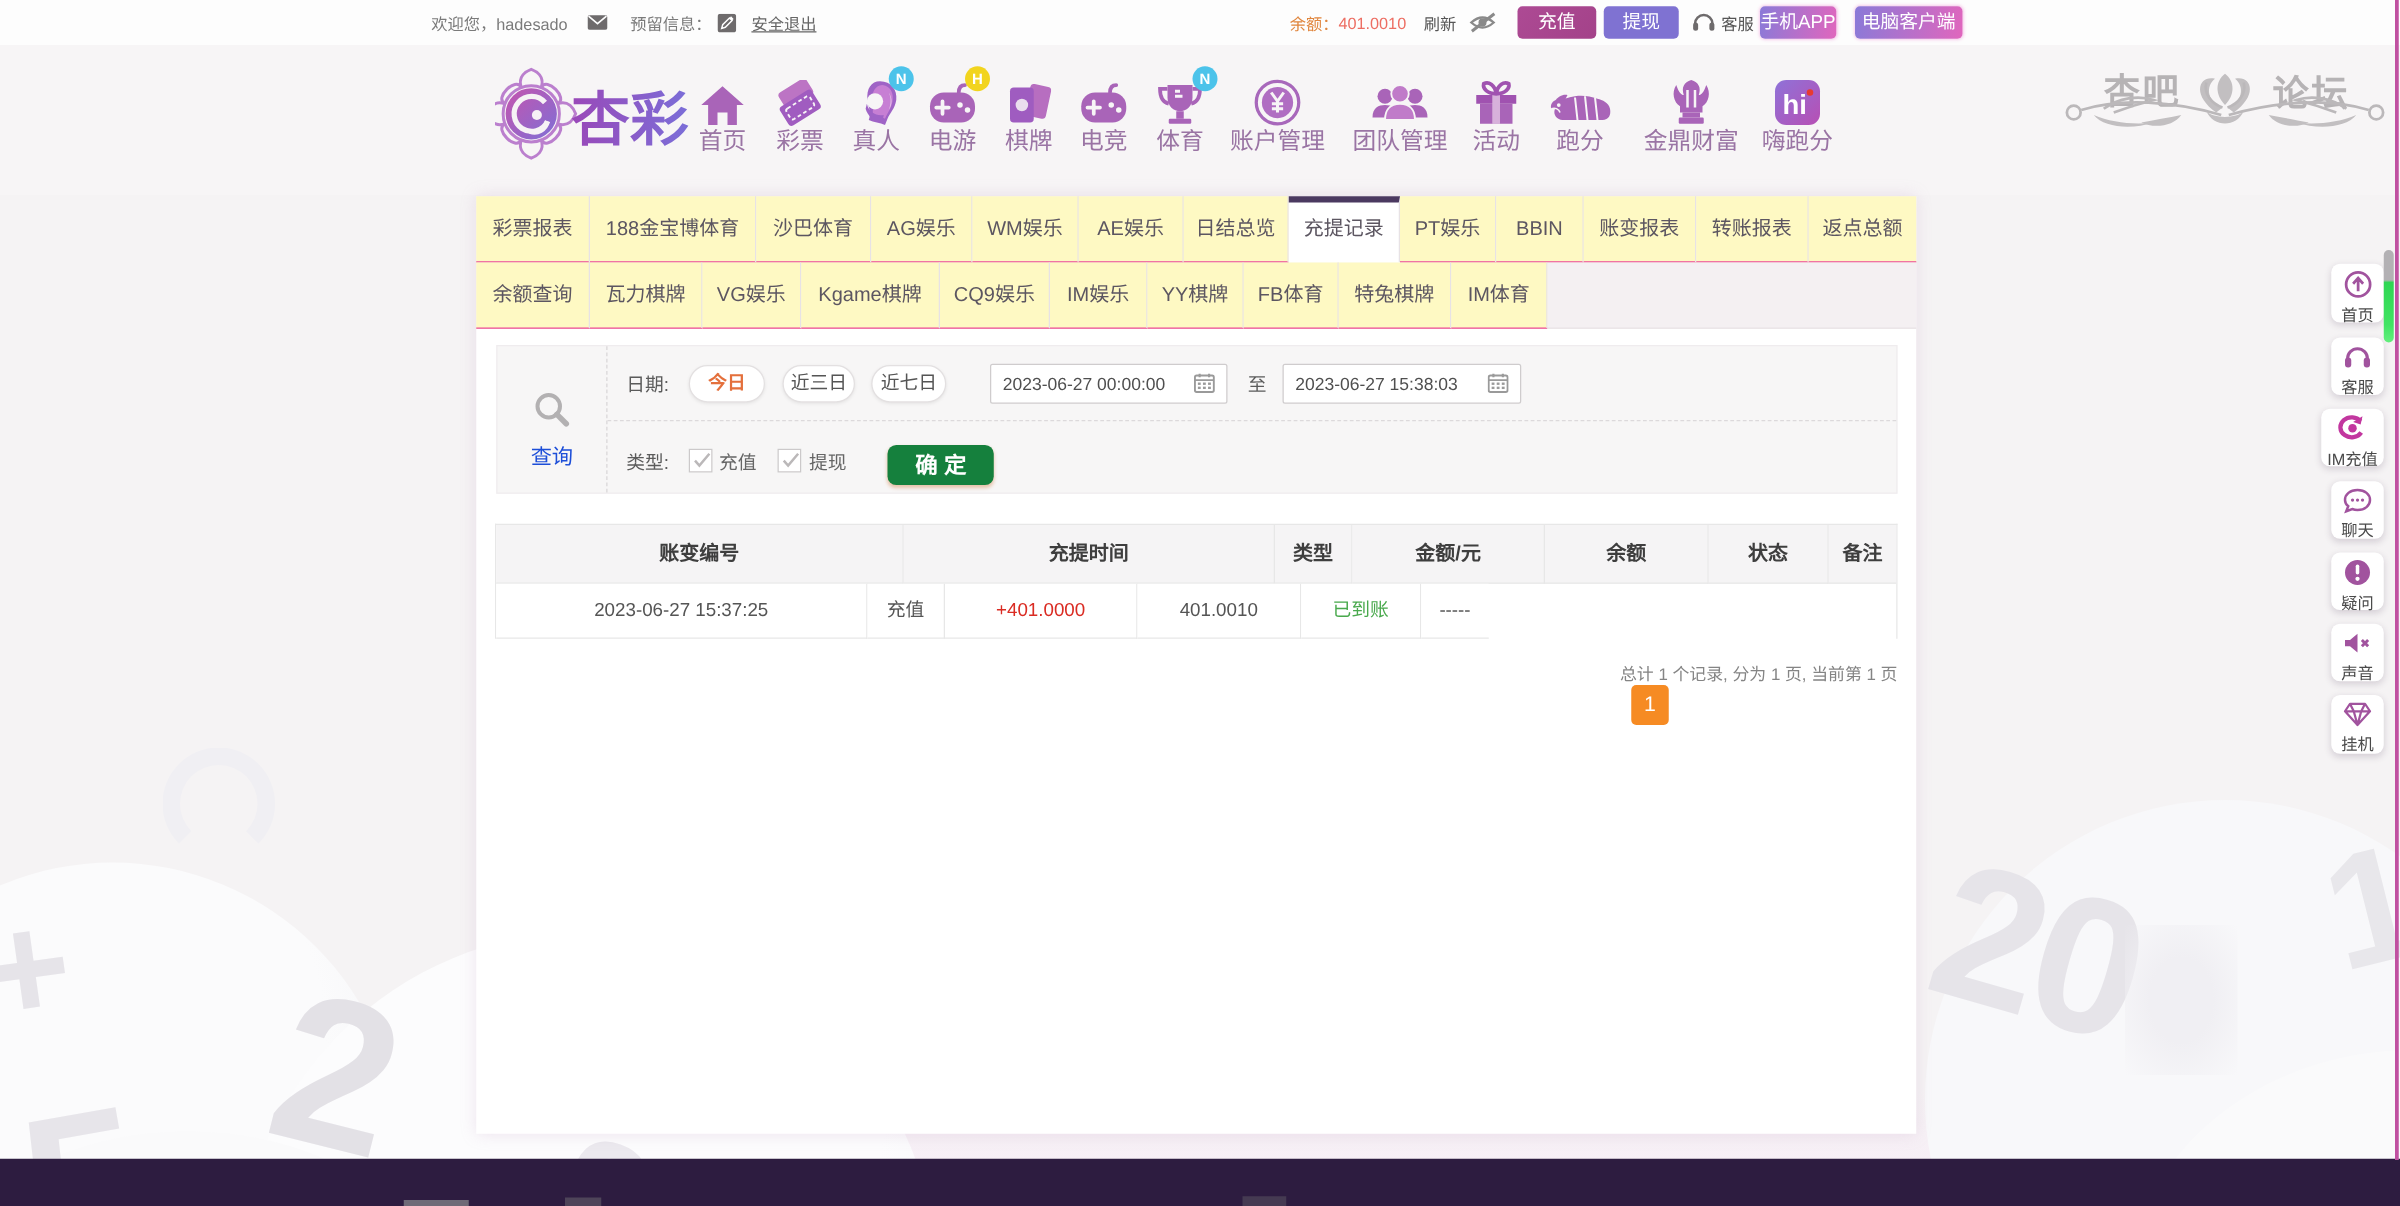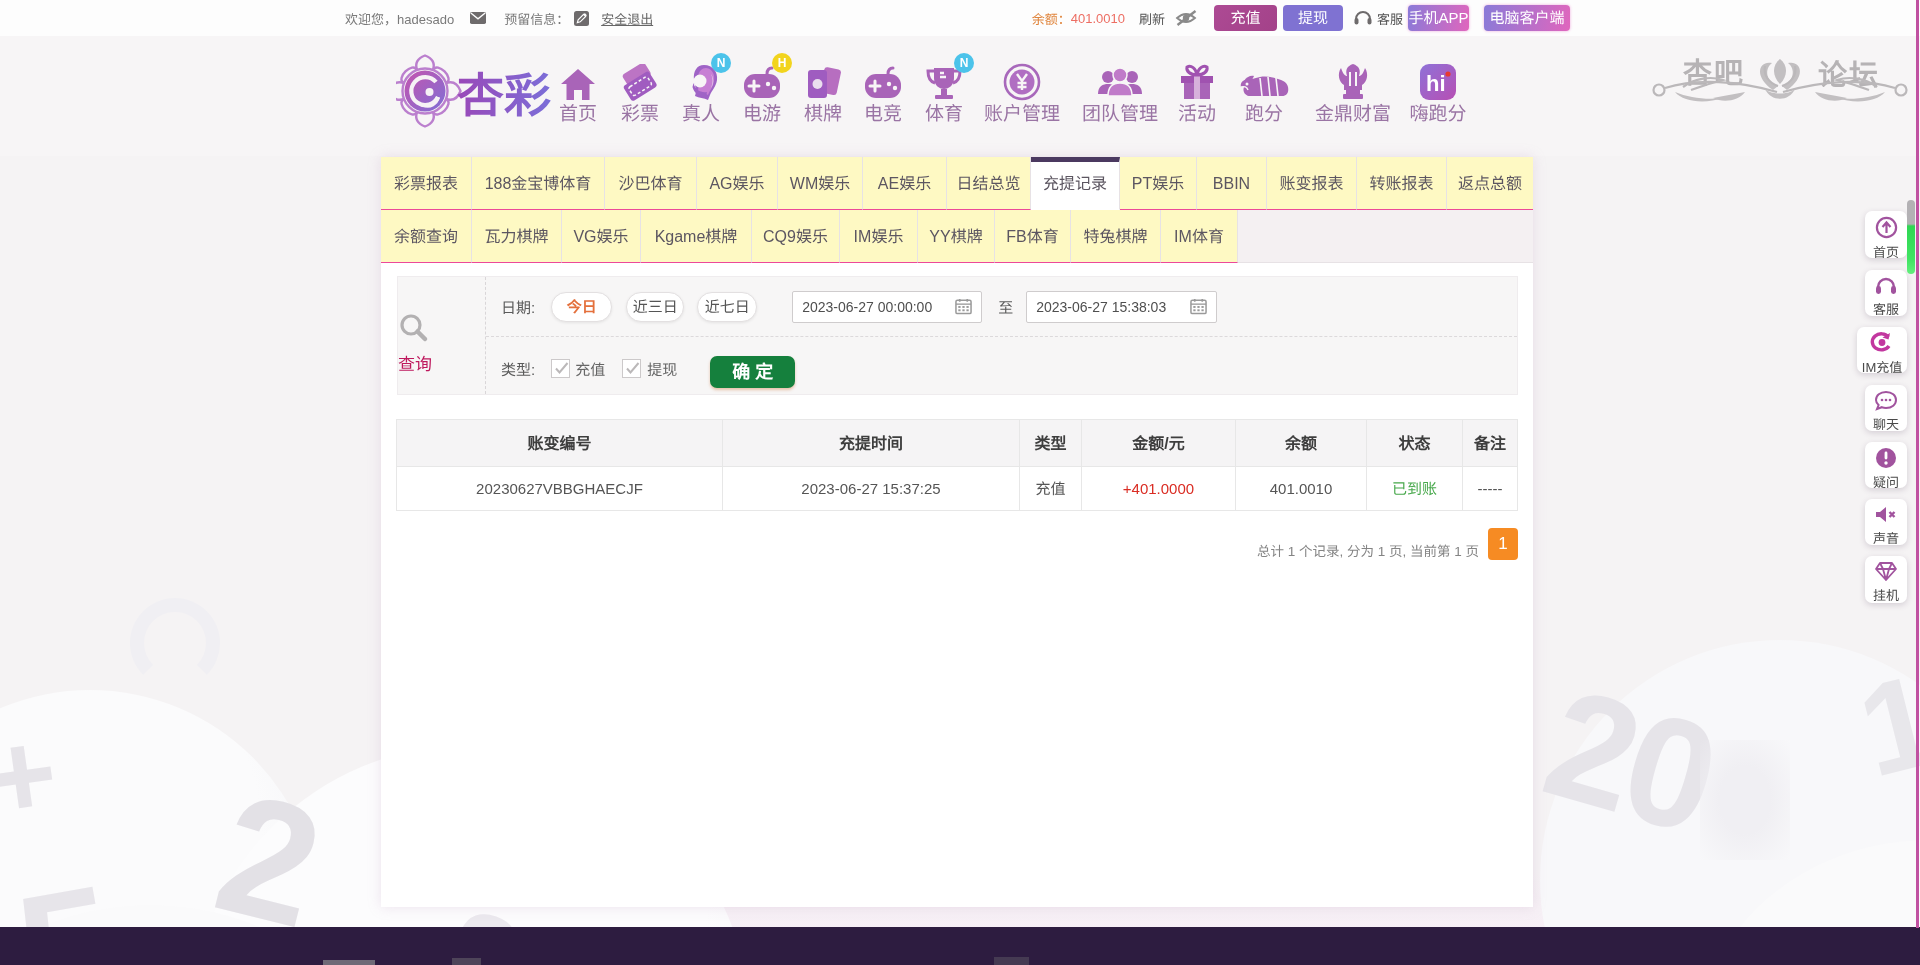--- a/index.html
+++ b/index.html
@@ -17,35 +17,35 @@
 .nav-item .ic { height:42px; display:flex; align-items:flex-end; justify-content:center; position:relative; margin-bottom:1px; }
 .badge { position:absolute; top:-7px; right:20px; width:20px; height:20px; border-radius:50%; color:#fff; font-size:12px; font-weight:bold; line-height:20px; text-align:center; }
 
 .panel { position:absolute; left:381px; top:157px; width:1152px; height:750px; background:#fff; box-shadow:0 0 12px rgba(190,150,190,.25); }
 .tabs { background:#f4f0f2; }
 .tabrow { display:flex; }
 .tab { height:53px; line-height:53px; text-align:center; font-size:16px; color:#5c5661; border-right:1px solid #e7e2e5; border-bottom:1px solid #ec4899; background:#fef9c3; }
 .tab.active { background:#fff; border-top:5px solid #4b3960; line-height:44px; border-bottom:1px solid #fff; }
 
 .qbox { position:absolute; left:16px; top:119px; width:1121px; height:119px; background:#f7f6f6; border:1px solid #efecee; display:flex; }
-.qleft { width:88px; border-right:1px dashed #d9d6d8; color:#be185d; }
+.qleft { width:88px; border-right:1px dashed #d9d6d8; color:#1d4ed8; text-align:center; }
 .qright { flex:1; position:relative; }
 .qrow1 { position:absolute; left:0; top:0; right:0; height:60px; border-bottom:1px dashed #dcd9db; display:flex; align-items:center; }
 .qrow2 { position:absolute; left:0; top:64px; right:0; height:55px; display:flex; align-items:center; }
 .pill { display:inline-block; height:30px; line-height:28px; border-radius:15px; background:#fff; border:1px solid #e3e0e1; color:#555; font-size:15px; text-align:center; box-shadow:0 1px 3px rgba(0,0,0,.08); }
 .dinput { height:32px; line-height:30px; background:#fff; border:1px solid #cfcccd; border-radius:2px; font-size:14px; color:#4f4f4f; display:flex; align-items:center; padding:0 9px; white-space:nowrap; }
 .chk { display:inline-block; width:19px; height:19px; background:#fff; border:1px solid #ccc9ca; position:relative; vertical-align:middle; }
 
 .rtable { position:absolute; left:15px; top:262px; width:1122px; border:1px solid #e7e7e7; border-bottom:none; }
 .trow { display:flex; }
 .tcell { border-right:1px solid #e7e7e7; border-bottom:1px solid #e7e7e7; text-align:center; font-size:15px; }
 .tcell:last-child { border-right:none; }
 .thead .tcell { height:47px; line-height:47px; background:#f5f4f5; color:#3e3e3e; font-weight:bold; font-size:16px; }
 .tdata .tcell { height:44px; line-height:44px; background:#fff; color:#555; }
-.pgn { position:absolute; right:15px; top:371px; height:32px; display:flex; align-items:flex-end; font-size:13.5px; color:#848484; }
+.pgn { position:absolute; right:15px; top:371px; height:32px; display:flex; align-items:flex-start; font-size:13.5px; color:#848484;flex-direction:column; }
 
 .footer { position:absolute; left:0; top:927px; width:1920px; height:38px; background:#2d1c40; z-index:3; }
 
 .sidebar { position:absolute; right:13px; top:0; z-index:8; }
 .sbox { position:absolute; right:0; width:42px; background:#fff; border-radius:7px; box-shadow:0 2px 6px rgba(60,40,70,.18); text-align:center; padding-top:5px; height:47px; color:#4a4a4a; font-size:13px; }
 .sbox .lbl { display:block; margin-top:0px; }
 
 .sline { position:absolute; right:1px; top:0; width:3px; height:928px; background:#c051a1; z-index:9; }
 .sthumb { position:absolute; right:5px; top:200px; width:8px; height:74px; border-radius:5px; background:linear-gradient(to bottom,#b3b1b4 0,#b3b1b4 24px,#2fd653 26px,#41e463 60px,#63ef7d 74px); z-index:9; }
 
@@ -377,21 +377,20 @@
     <div class="trow thead">
       <div class="tcell" style="width:326px;">账变编号</div>
       <div class="tcell" style="width:297px;">充提时间</div>
       <div class="tcell" style="width:62px;">类型</div>
       <div class="tcell" style="width:154px;">金额/元</div>
       <div class="tcell" style="width:131px;">余额</div>
       <div class="tcell" style="width:96px;">状态</div>
       <div class="tcell" style="width:54px;">备注</div>
     </div>
     <div class="trow tdata">
-      <div class="tcell" style="width:326px;">20230627VBBGHAECJF</div>
       <div class="tcell" style="width:297px;">2023-06-27 15:37:25</div>
       <div class="tcell" style="width:62px;">充值</div>
       <div class="tcell" style="width:154px; color:#da2c23;">+401.0000</div>
       <div class="tcell" style="width:131px;">401.0010</div>
       <div class="tcell" style="width:96px; color:#49a94d;">已到账</div>
       <div class="tcell" style="width:54px;">-----</div>
     </div>
   </div>
   <div class="pgn">
     <span>总计 1 个记录, 分为 1 页, 当前第 1 页</span>

